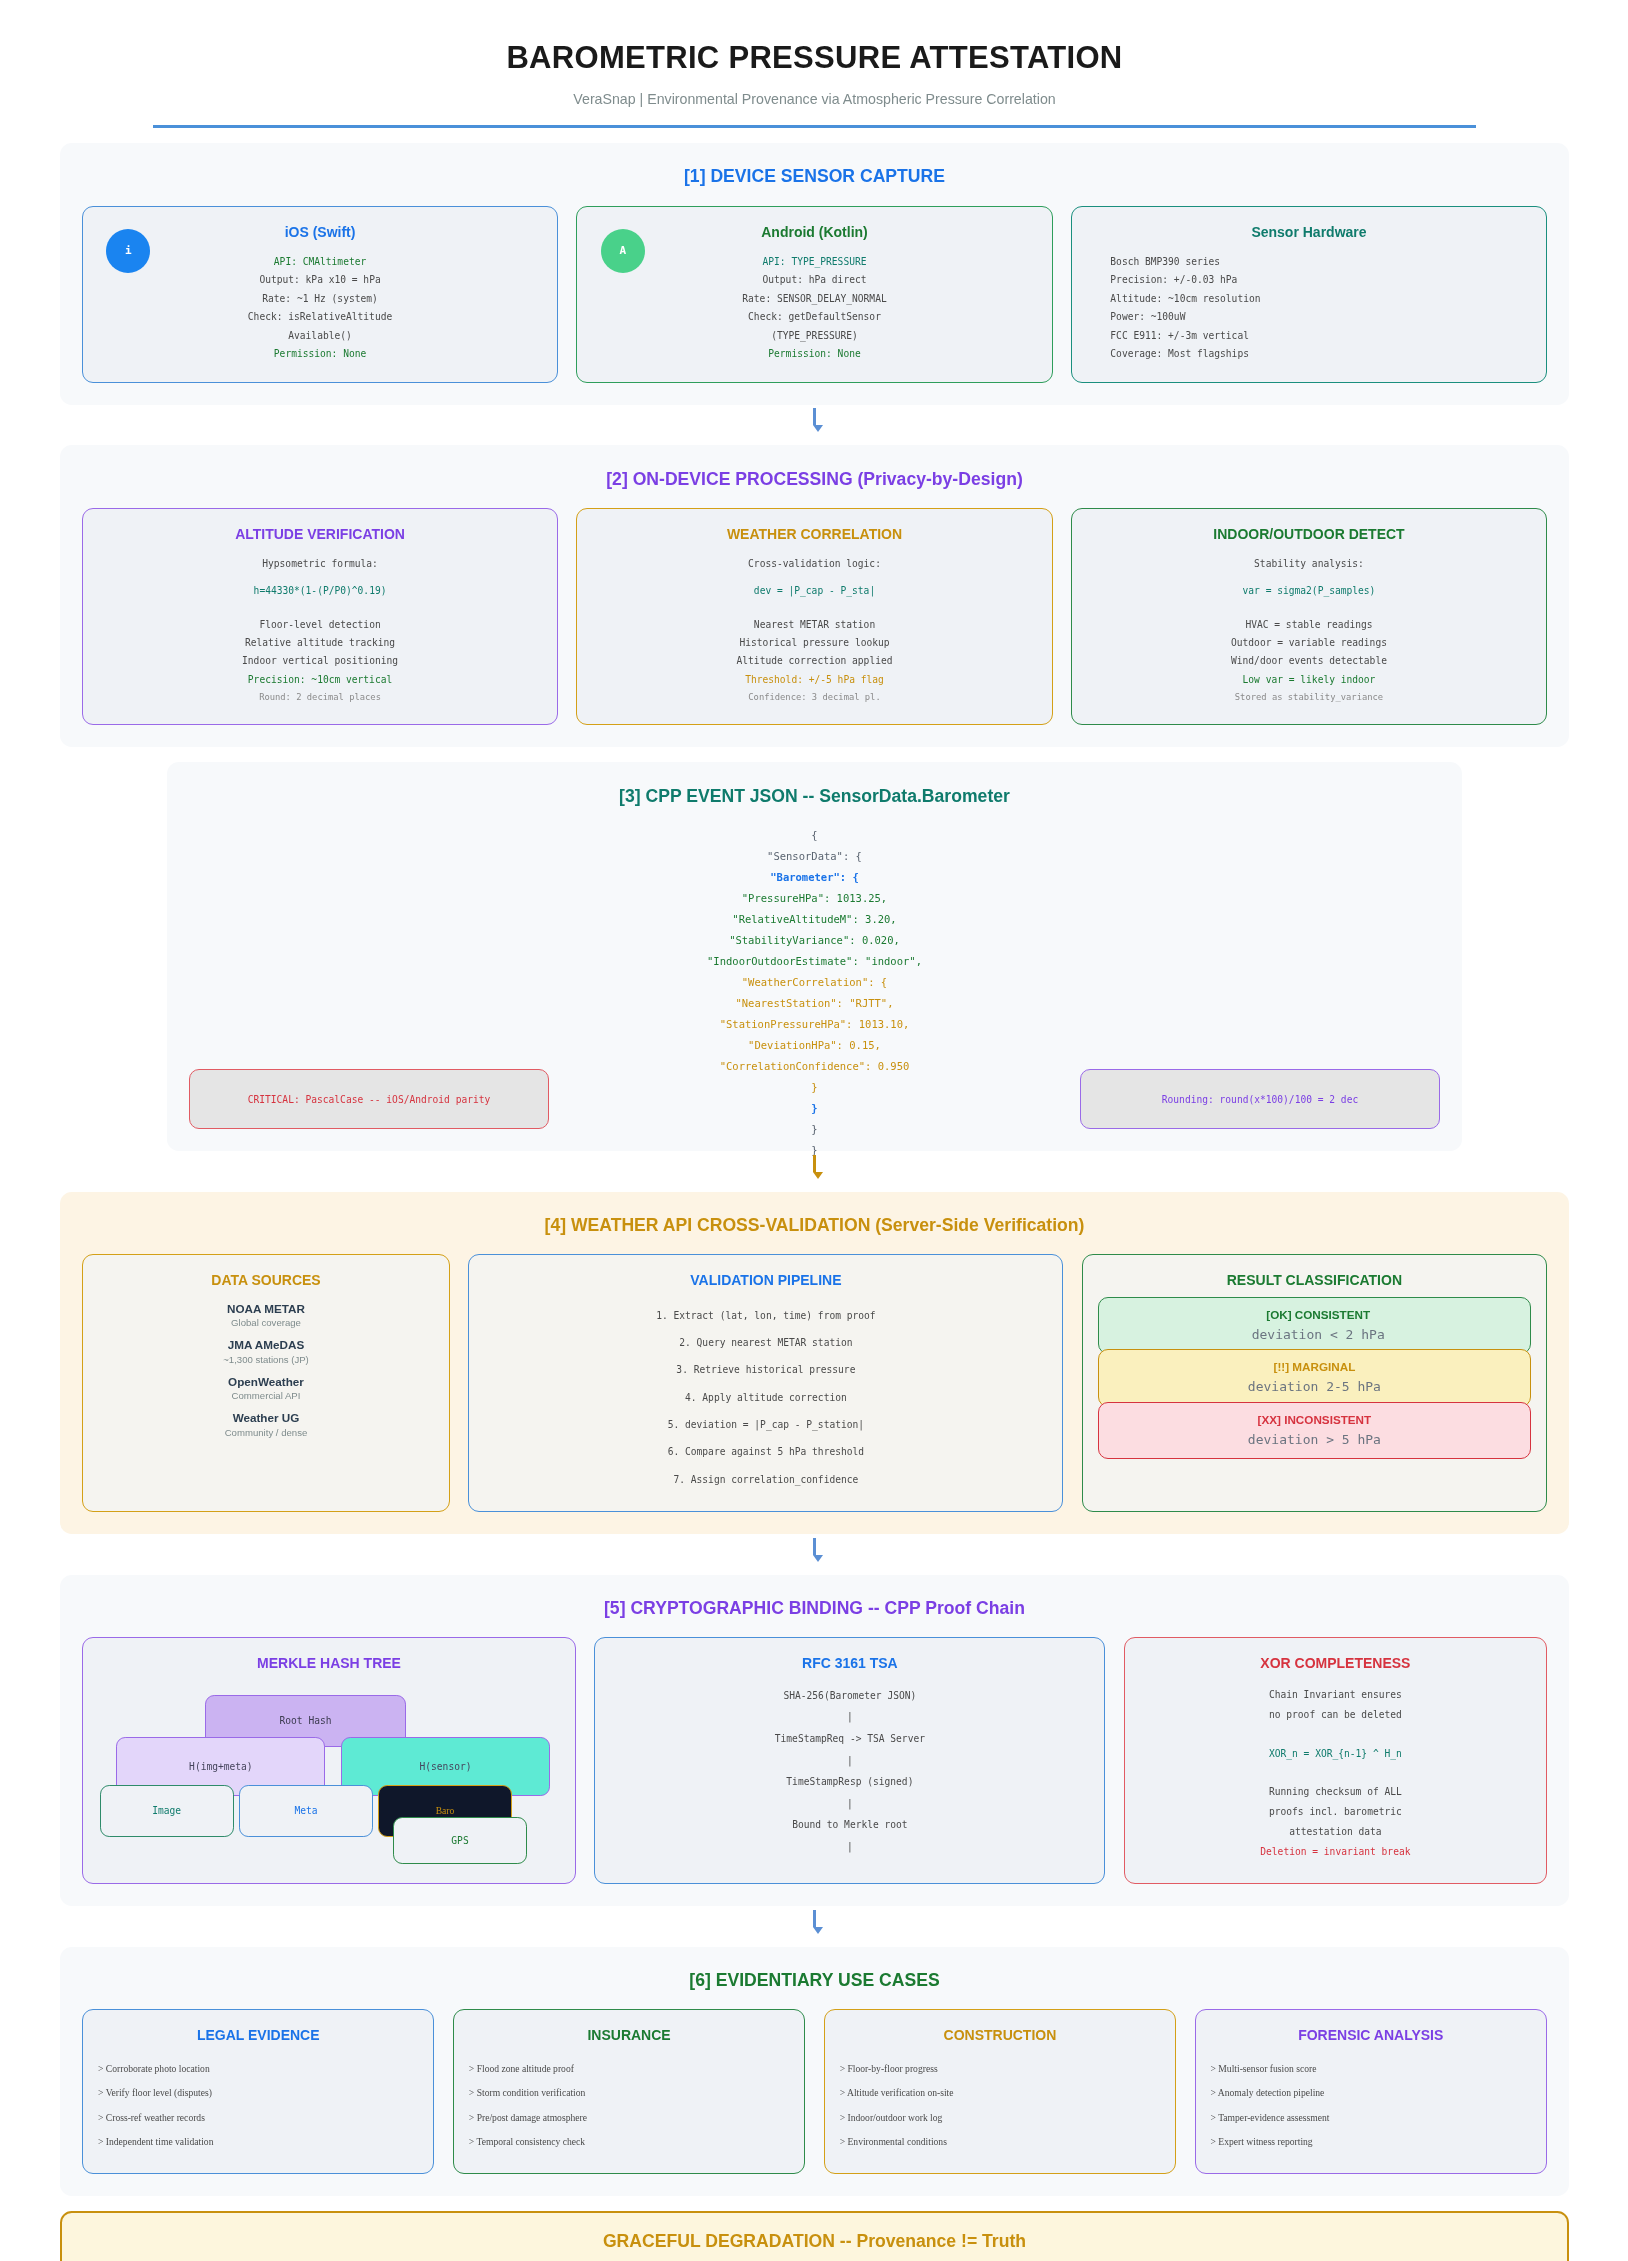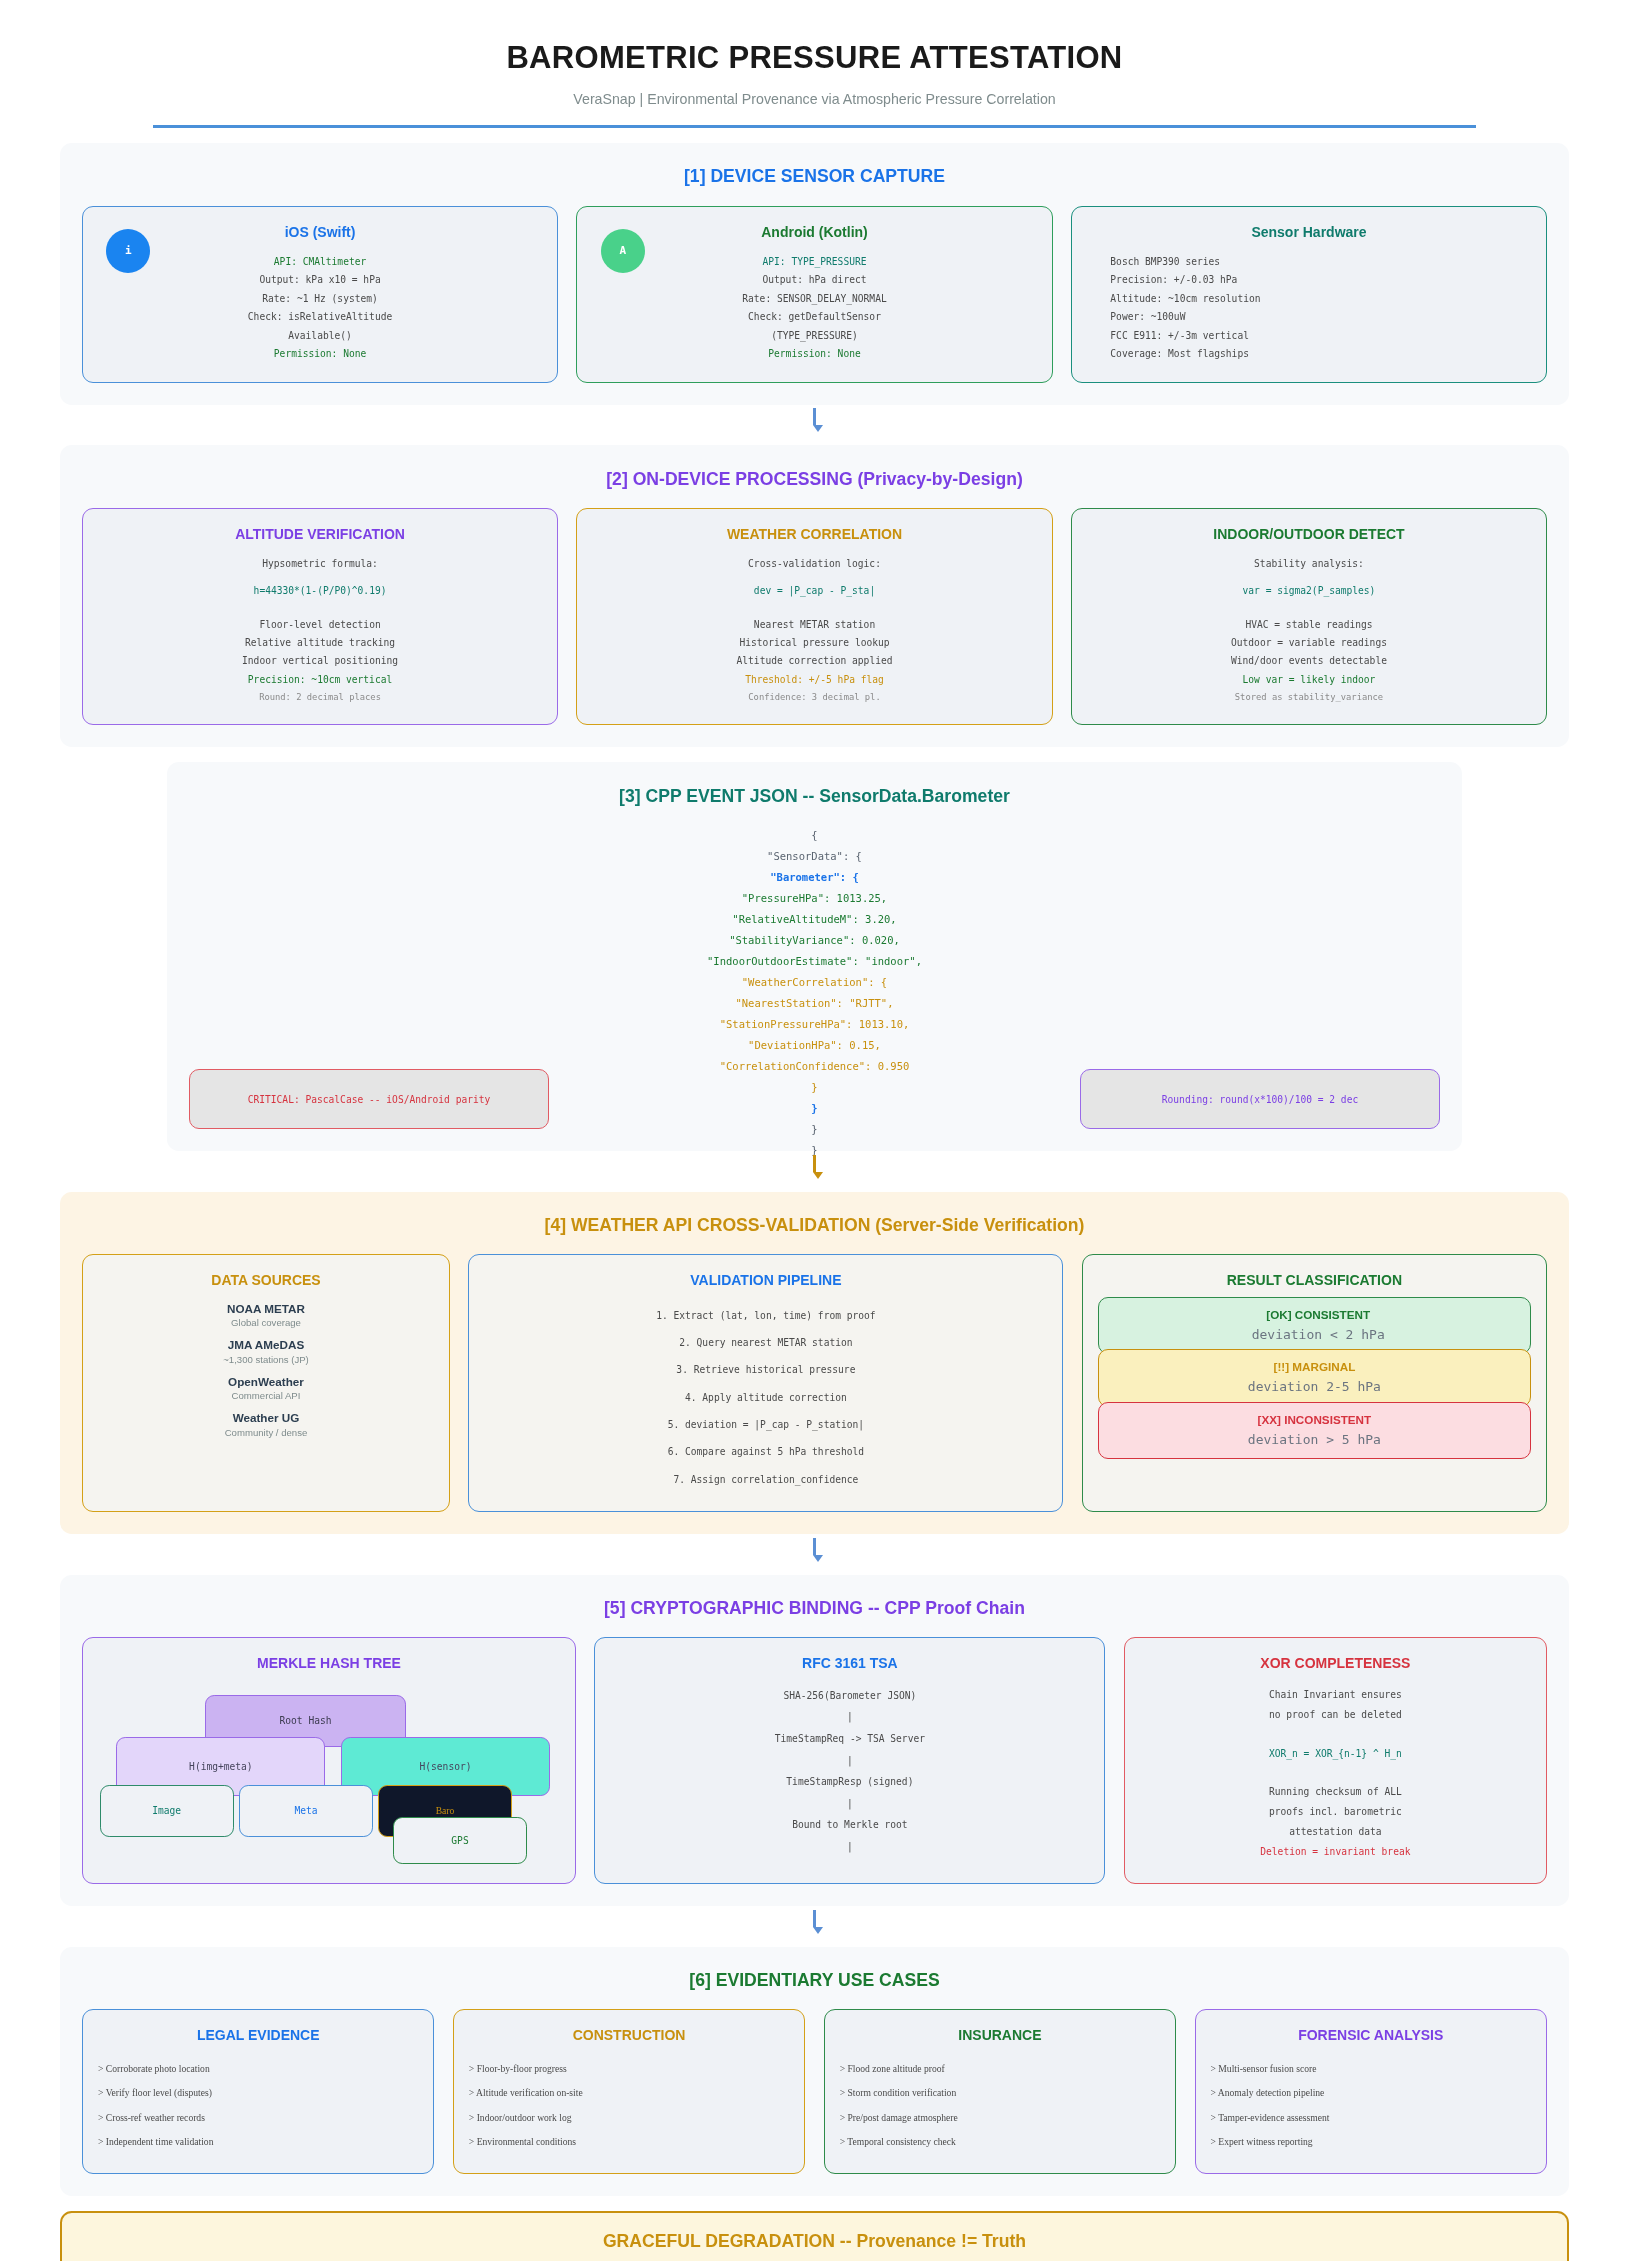--- a/index.html
+++ b/index.html
@@ -478,40 +478,40 @@
       <div class="card b-blue">
         <div class="card-title c-blue">LEGAL EVIDENCE</div>
         <div style="margin-top:10px;">
           <p class="uc-line">&gt; Corroborate photo location</p>
           <p class="uc-line">&gt; Verify floor level (disputes)</p>
           <p class="uc-line">&gt; Cross-ref weather records</p>
           <p class="uc-line">&gt; Independent time validation</p>
         </div>
       </div>
 
+      <div class="card b-dgreen">
+        <div class="card-title c-green">INSURANCE</div>
+        <div style="margin-top:10px;">
+          <p class="uc-line">&gt; Flood zone altitude proof</p>
+          <p class="uc-line">&gt; Storm condition verification</p>
+          <p class="uc-line">&gt; Pre/post damage atmosphere</p>
+          <p class="uc-line">&gt; Temporal consistency check</p>
+        </div>
+      </div>
+
       <div class="card b-gold">
         <div class="card-title c-gold">CONSTRUCTION</div>
         <div style="margin-top:10px;">
           <p class="uc-line">&gt; Floor-by-floor progress</p>
           <p class="uc-line">&gt; Altitude verification on-site</p>
           <p class="uc-line">&gt; Indoor/outdoor work log</p>
           <p class="uc-line">&gt; Environmental conditions</p>
         </div>
       </div>
 
-      <div class="card b-dgreen">
-        <div class="card-title c-green">INSURANCE</div>
-        <div style="margin-top:10px;">
-          <p class="uc-line">&gt; Flood zone altitude proof</p>
-          <p class="uc-line">&gt; Storm condition verification</p>
-          <p class="uc-line">&gt; Pre/post damage atmosphere</p>
-          <p class="uc-line">&gt; Temporal consistency check</p>
-        </div>
-      </div>
-
       <div class="card b-purple">
         <div class="card-title c-purple">FORENSIC ANALYSIS</div>
         <div style="margin-top:10px;">
           <p class="uc-line">&gt; Multi-sensor fusion score</p>
           <p class="uc-line">&gt; Anomaly detection pipeline</p>
           <p class="uc-line">&gt; Tamper-evidence assessment</p>
           <p class="uc-line">&gt; Expert witness reporting</p>
         </div>
       </div>
 

